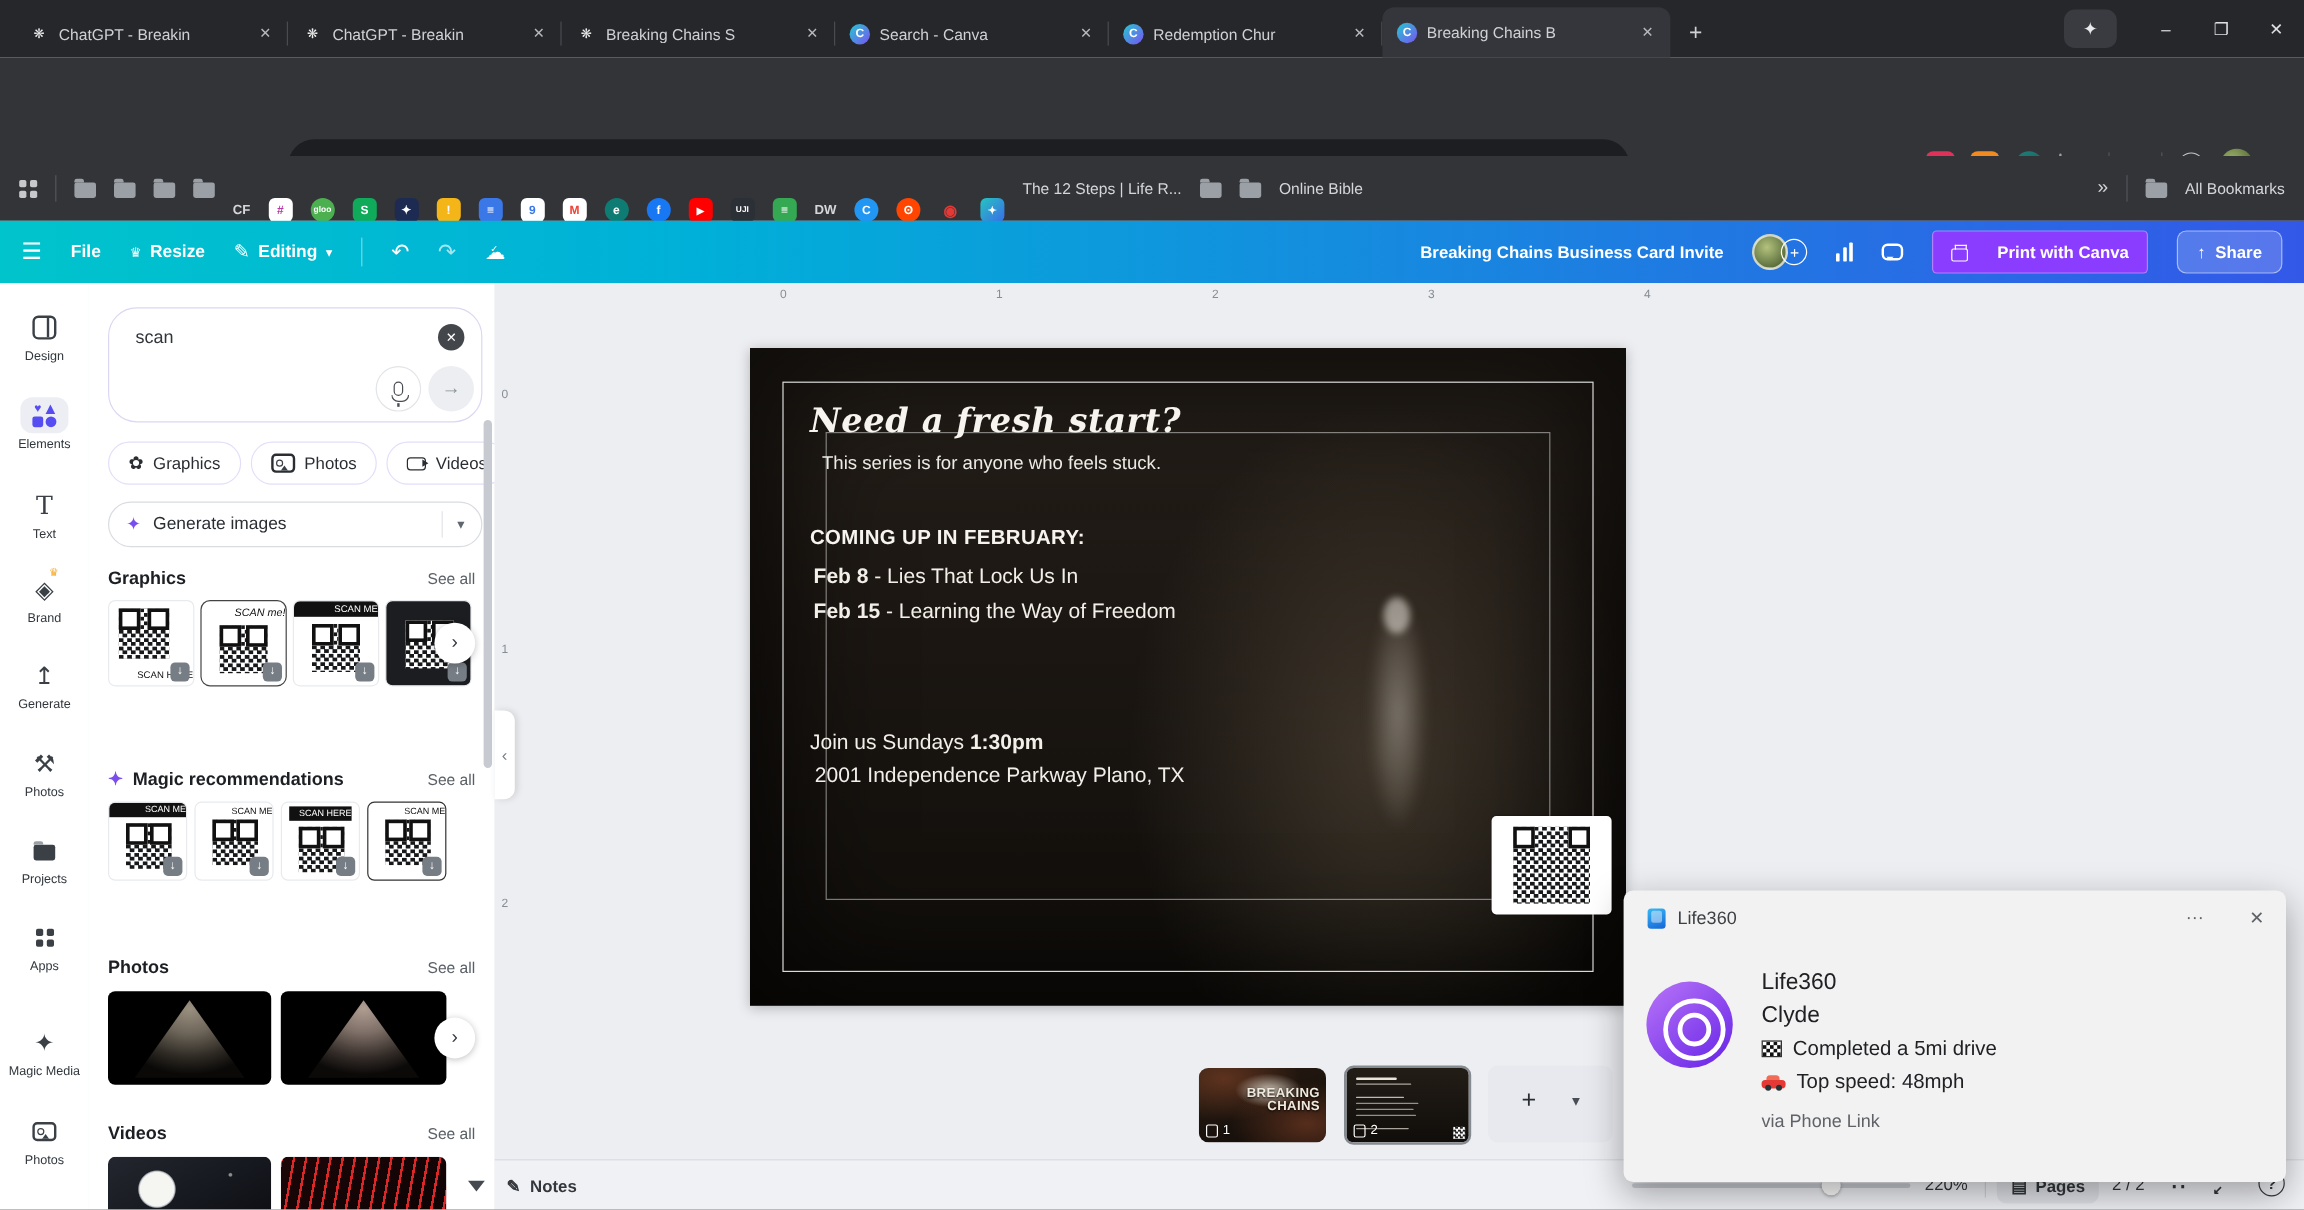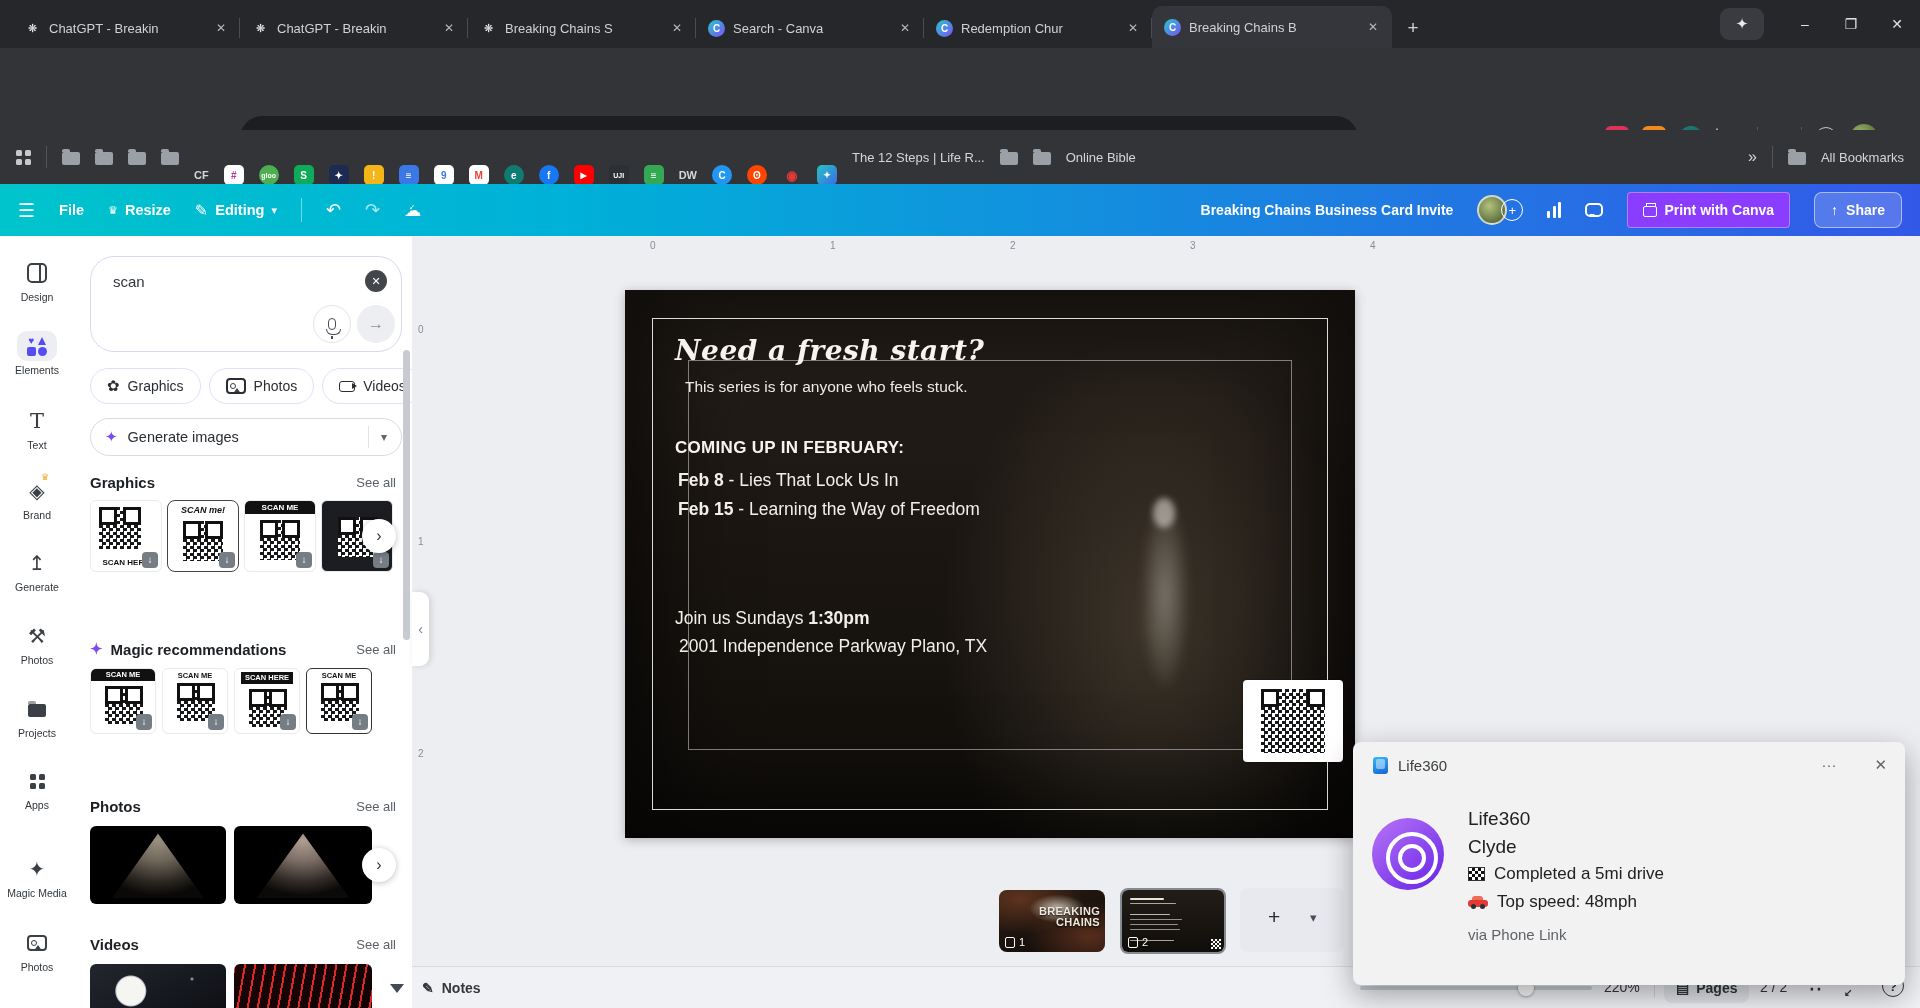--- a/index.html
+++ b/index.html
@@ -76,21 +76,21 @@
   .cloudchk { position:relative; font-size:17px; }
   .cloudchk i { position:absolute; left:4.5px; top:3px; font-style:normal; font-size:8px; color:#fff; }
   .doc-title { margin-left:auto; font-size:14px; font-weight:bold; white-space:nowrap; }
   .cb-avatar { width:30px; height:30px; border-radius:50%; background:radial-gradient(circle at 40% 35%, #b4c27e, #5a6e3c 75%); border:2px solid rgba(255,255,255,.7); }
   .mini-add { width:22px; height:22px; border-radius:50%; border:1.5px solid #fff; font-size:13px; display:flex; align-items:center; justify-content:center; margin-left:-6px; }
   .bars { display:flex; align-items:flex-end; gap:2.5px; height:16px; }
   .bars span { width:3px; background:#fff; border-radius:1px; }
   .bubble { width:18px; height:14px; border:2px solid #fff; border-radius:5px; position:relative; }
   .bubble::after { content:''; position:absolute; left:2px; bottom:-5px; border:3px solid transparent; border-top-color:#fff; }
   .printbtn { background:#8b3dff; border:1px solid rgba(255,255,255,.35); border-radius:4px; padding:9px 15px;
-    font-size:14px; font-weight:bold; display:flex; gap:7px; align-items:center; }
+    font-size:14px; font-weight:bold; display:flex; gap:24px; align-items:flex-end; }
   .printer { width:14px; height:11px; border:1.7px solid #fff; border-radius:2px; position:relative; margin-top:2px; }
   .printer::before { content:''; position:absolute; left:2px; top:-4px; width:8px; height:3px; border:1.5px solid #fff; border-bottom:none; }
   .sharebtn { background:rgba(255,255,255,.18); border:1px solid rgba(255,255,255,.5); border-radius:8px; padding:9px 16px;
     font-size:14px; font-weight:bold; display:flex; gap:8px; align-items:center; }
 
   
   .rail { position:absolute; left:0; top:236px; width:74px; height:772px; background:#fff; z-index:3; }
   .rail-item { position:absolute; left:0; width:74px; text-align:center; color:#42474d; }
   .rail-ic { width:40px; height:30px; margin:0 auto; display:flex; align-items:center; justify-content:center; font-size:20px; color:#3a4046; border-radius:10px; }
   .rail-lbl { font-size:10.5px; margin-top:3px; color:#31373d; }
@@ -126,21 +126,21 @@
   .genchev { margin-left:auto; color:#5f6670; border-left:1.5px solid #e2e4e9; padding-left:12px; font-size:12px; height:22px; display:flex; align-items:center; }
   .sechead { position:absolute; width:306px; left:16px; display:flex; align-items:center; }
   .sechead .ttl { font-size:15px; font-weight:bold; color:#1c1f23; display:flex; gap:8px; align-items:center; }
   .sechead .see { margin-left:auto; font-size:13px; color:#5a6067; }
   .tile { position:absolute; border:1px solid #e8eaee; border-radius:6px; background:#fff; overflow:hidden; }
   .dl { position:absolute; right:3px; bottom:3px; width:16px; height:16px; background:#767d85; border-radius:4px;
     color:#fff; font-size:10px; line-height:16px; text-align:center; }
   .qr { position:relative; background-image:conic-gradient(#16181a 90deg,#fff 90deg 180deg,#16181a 180deg 270deg,#fff 270deg); background-size:7px 7px; }
   .qr::before, .qr::after { content:''; position:absolute; width:12px; height:12px; border:3px solid #111; background:#fff; }
   .qr::before { left:0; top:0; } .qr::after { right:0; top:0; }
-  .tile-lbl { position:absolute; left:0; right:0; text-align:center; font-weight:bold; color:#111; }
+  .tile-lbl { position:absolute; left:0; right:0; text-align:right; font-weight:normal; color:#111; }
   .blackbar { background:#111; color:#fff; }
   .rowarrow { position:absolute; width:34px; height:34px; background:#fff; border-radius:50%; box-shadow:0 1px 6px rgba(0,0,0,.25);
     display:flex; align-items:center; justify-content:center; color:#33373c; font-size:16px; z-index:4; }
   .ptile { position:absolute; border-radius:6px; overflow:hidden; background:#000; }
   .cone { position:absolute; left:10%; top:8%; width:80%; height:88%;
     background:radial-gradient(ellipse 80% 100% at 50% 12%, #9b9181 0%, #6e665a 30%, #2c2822 60%, #0a0908 80%);
     clip-path:polygon(50% 2%, 92% 96%, 8% 96%); }
   .vtile { position:absolute; border-radius:6px; overflow:hidden; }
   .scrollbar { position:absolute; left:329px; top:114px; width:7px; height:290px; background:#c7cbd1; border-radius:4px; }
   .scrolldown { position:absolute; left:316px; bottom:8px; width:0; height:0; border:7px solid transparent; border-top:9px solid #454a51; }

